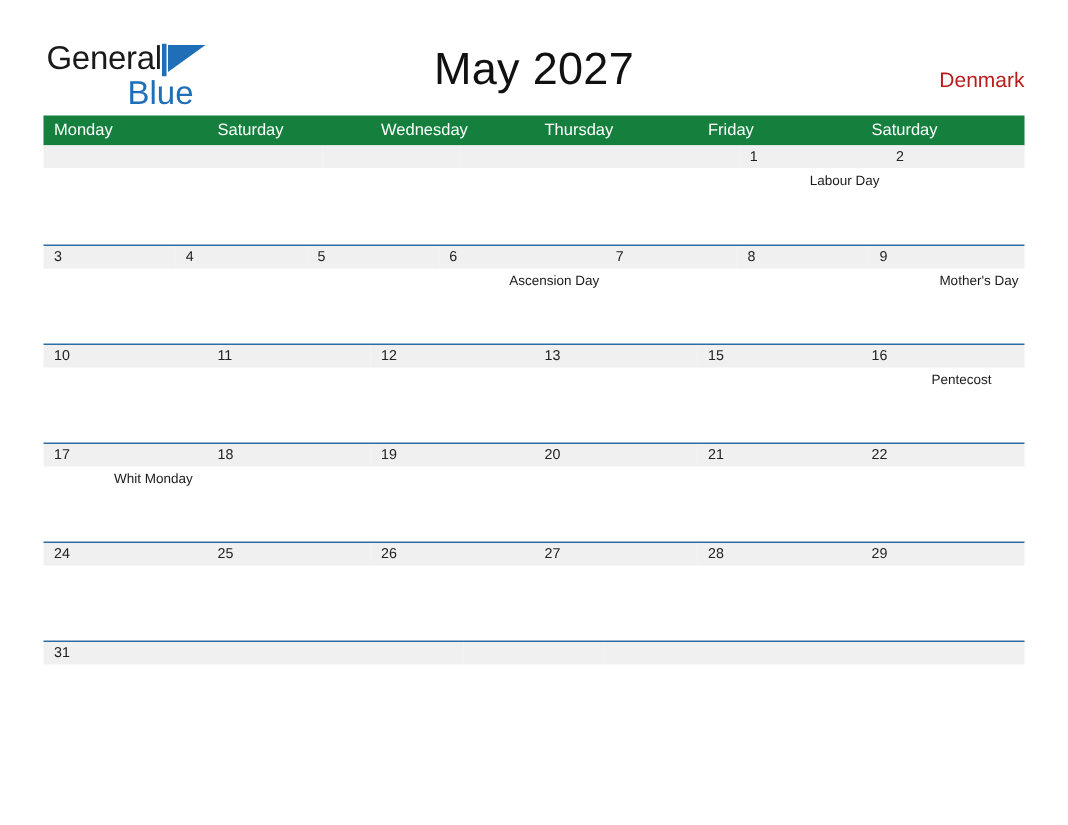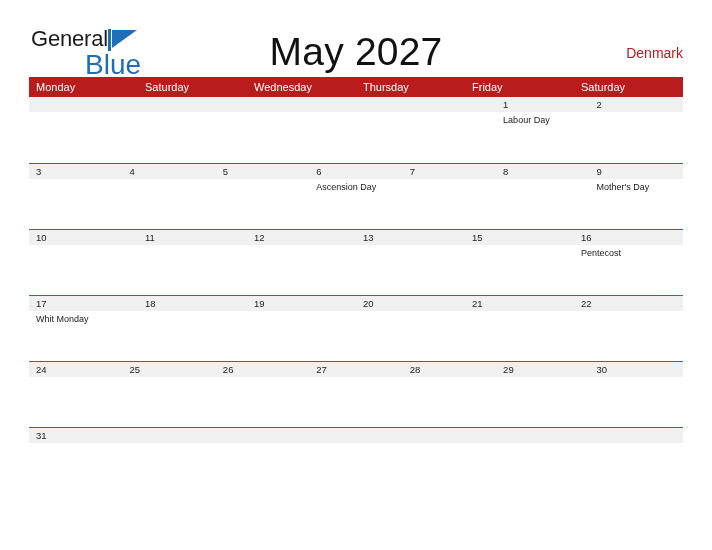--- a/index.html
+++ b/index.html
@@ -53,35 +53,35 @@
   }
   .logo-flag {
     display: inline-block;
     vertical-align: top;
     position: relative;
     top: 1px;
     margin-left: 0px;
   }
   .logo-row2 {
     display: block;
-    font-size: 28px;
+    font-size: 22px;
     color: #1f6fb8;
     font-weight: 400;
     margin-top: -1px;
     margin-left: 54px;
     height: 24px;
   }
 
   .cal-title {
     position: absolute;
     left: 0;
     right: 0;
     top: 30px;
     text-align: center;
-    font-size: 39px;
+    font-size: 30px;
     color: #111111;
     font-weight: 400;
     letter-spacing: 0.2px;
   }
 
   .cal-region {
     position: absolute;
     right: 29px;
     top: 45px;
     font-size: 14px;
@@ -92,21 +92,21 @@
   
   .calendar {
     position: absolute;
     left: 29px;
     top: 77px;
     width: 654px;
   }
 
   .weekday-header {
     display: flex;
-    background: #b91c1c;
+    background: #15803d;
     height: 20px;
   }
   .weekday-cell {
     flex: 1 1 0;
     color: #ffffff;
     font-size: 11px;
     line-height: 20px;
     padding-left: 7px;
     box-sizing: border-box;
     white-space: nowrap;
@@ -153,20 +153,21 @@
   }
 
   .day-events {
     padding: 2px 4px 0 7px;
   }
   .event {
     font-size: 9px;
     line-height: 12px;
     color: #1a1a1a;
     white-space: nowrap;
+    margin-left: 40px;
   }
 </style>
 </head>
 <body>
 
 <div class="page">
 
   <div class="header">
 
     <div class="logo">
@@ -315,23 +316,20 @@
             </div>
             <div class="day-cell">
               <span class="day-number">27</span>
             </div>
             <div class="day-cell">
               <span class="day-number">28</span>
             </div>
             <div class="day-cell">
               <span class="day-number">29</span>
             </div>
-            <div class="day-cell">
-              <span class="day-number">30</span>
-            </div>
           </div>
         </div>
         <div class="week-row short">
           <div class="week-cells">
             <div class="day-cell">
               <span class="day-number">31</span>
             </div>
             <div class="day-cell">
               <span class="day-number blank">&nbsp;</span>
             </div>

